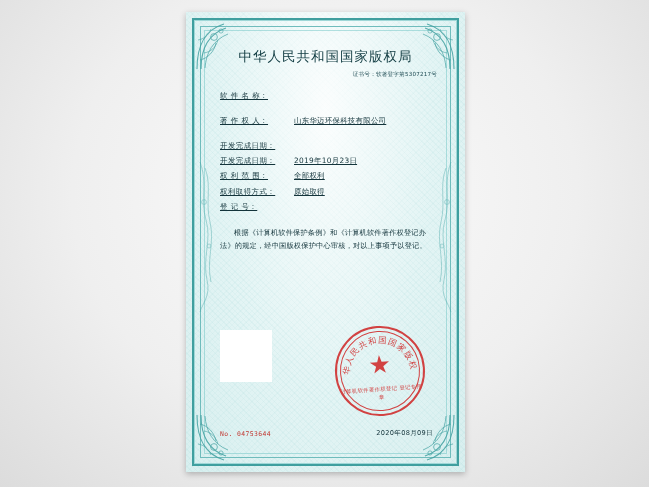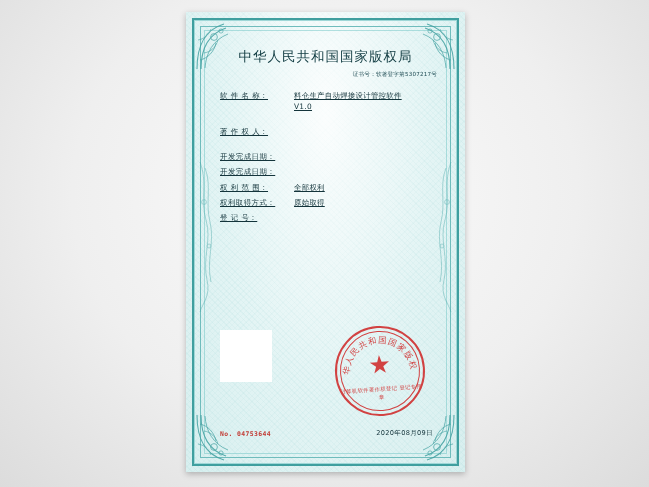--- a/index.html
+++ b/index.html
@@ -237,21 +237,20 @@
     justify-content: space-between;
     align-items: flex-end;
     font-size: 6.6px;
     color: #14343b;
   }
   .footer .no {
     color: #c23a33;
     letter-spacing: 0.4px;
     font-family: "DejaVu Sans Mono", monospace;
     font-size: 6.4px;
-    font-weight: bold;
   }
   .footer .issue-date {
     letter-spacing: 0.3px;
   }
 </style>
 </head>
 <body>
 
 <div id="page">
 
@@ -340,47 +339,48 @@
     </div>
 
     <div class="content">
 
       <div class="title-main">中华人民共和国国家版权局</div>
       <div class="cert-no">证书号：软著登字第5307217号</div>
 
       <div class="fields">
         <div class="frow">
           <div class="flabel">软 件 名 称：</div>
-          <div class="fvalue">料仓生产自动焊接设计管控软件
-V1.0</div>
         </div>
         <div class="gap-lg"></div>
         <div class="frow">
           <div class="flabel">著 作 权 人：</div>
+          <div class="fvalue">山东华迈环保科技有限公司</div>
         </div>
         <div class="gap-lg"></div>
         <div class="frow tight">
           <div class="flabel">开发完成日期：</div>
         </div>
         <div class="frow tight">
           <div class="flabel">开发完成日期：</div>
+          <div class="fvalue">2019年10月23日</div>
         </div>
         <div class="frow tight">
           <div class="flabel">权 利 范 围：</div>
           <div class="fvalue">全部权利</div>
         </div>
         <div class="frow tight">
           <div class="flabel">权利取得方式：</div>
           <div class="fvalue">原始取得</div>
         </div>
         <div class="frow tight">
           <div class="flabel">登 记 号：</div>
         </div>
       </div>
 
+      <div class="statement">根据《计算机软件保护条例》和《计算机软件著作权登记办法》的规定，经中国版权保护中心审核，对以上事项予以登记。</div>
 
       <div class="qr">
         <div class="qr-grid" id="qr-grid"><i></i><i></i><i></i><i></i><i></i><i></i><i></i><i style="background: transparent;"></i><i style="background: transparent;"></i><i style="background: transparent;"></i><i></i><i style="background: transparent;"></i><i></i><i style="background: transparent;"></i><i></i><i></i><i></i><i></i><i></i><i></i><i></i><i></i><i style="background: transparent;"></i><i style="background: transparent;"></i><i style="background: transparent;"></i><i style="background: transparent;"></i><i style="background: transparent;"></i><i></i><i style="background: transparent;"></i><i style="background: transparent;"></i><i></i><i style="background: transparent;"></i><i></i><i></i><i style="background: transparent;"></i><i></i><i style="background: transparent;"></i><i style="background: transparent;"></i><i style="background: transparent;"></i><i style="background: transparent;"></i><i style="background: transparent;"></i><i></i><i></i><i style="background: transparent;"></i><i></i><i></i><i></i><i style="background: transparent;"></i><i></i><i style="background: transparent;"></i><i></i><i style="background: transparent;"></i><i></i><i style="background: transparent;"></i><i style="background: transparent;"></i><i style="background: transparent;"></i><i></i><i style="background: transparent;"></i><i></i><i></i><i></i><i style="background: transparent;"></i><i></i><i></i><i style="background: transparent;"></i><i></i><i></i><i></i><i style="background: transparent;"></i><i></i><i style="background: transparent;"></i><i style="background: transparent;"></i><i style="background: transparent;"></i><i></i><i style="background: transparent;"></i><i style="background: transparent;"></i><i style="background: transparent;"></i><i></i><i style="background: transparent;"></i><i></i><i></i><i></i><i style="background: transparent;"></i><i></i><i></i><i style="background: transparent;"></i><i></i><i></i><i></i><i style="background: transparent;"></i><i></i><i style="background: transparent;"></i><i style="background: transparent;"></i><i></i><i></i><i style="background: transparent;"></i><i style="background: transparent;"></i><i style="background: transparent;"></i><i></i><i style="background: transparent;"></i><i></i><i></i><i></i><i style="background: transparent;"></i><i></i><i></i><i style="background: transparent;"></i><i style="background: transparent;"></i><i style="background: transparent;"></i><i style="background: transparent;"></i><i style="background: transparent;"></i><i></i><i style="background: transparent;"></i><i></i><i style="background: transparent;"></i><i style="background: transparent;"></i><i style="background: transparent;"></i><i style="background: transparent;"></i><i style="background: transparent;"></i><i></i><i style="background: transparent;"></i><i style="background: transparent;"></i><i style="background: transparent;"></i><i style="background: transparent;"></i><i style="background: transparent;"></i><i></i><i></i><i></i><i></i><i></i><i></i><i></i><i></i><i style="background: transparent;"></i><i style="background: transparent;"></i><i style="background: transparent;"></i><i></i><i style="background: transparent;"></i><i></i><i style="background: transparent;"></i><i></i><i></i><i></i><i></i><i></i><i></i><i></i><i style="background: transparent;"></i><i style="background: transparent;"></i><i style="background: transparent;"></i><i style="background: transparent;"></i><i style="background: transparent;"></i><i style="background: transparent;"></i><i style="background: transparent;"></i><i style="background: transparent;"></i><i style="background: transparent;"></i><i></i><i style="background: transparent;"></i><i style="background: transparent;"></i><i></i><i style="background: transparent;"></i><i style="background: transparent;"></i><i style="background: transparent;"></i><i style="background: transparent;"></i><i style="background: transparent;"></i><i style="background: transparent;"></i><i style="background: transparent;"></i><i style="background: transparent;"></i><i style="background: transparent;"></i><i style="background: transparent;"></i><i style="background: transparent;"></i><i></i><i style="background: transparent;"></i><i></i><i></i><i style="background: transparent;"></i><i></i><i></i><i></i><i></i><i style="background: transparent;"></i><i style="background: transparent;"></i><i></i><i style="background: transparent;"></i><i style="background: transparent;"></i><i style="background: transparent;"></i><i></i><i></i><i></i><i></i><i></i><i style="background: transparent;"></i><i style="background: transparent;"></i><i style="background: transparent;"></i><i style="background: transparent;"></i><i style="background: transparent;"></i><i></i><i></i><i style="background: transparent;"></i><i style="background: transparent;"></i><i style="background: transparent;"></i><i style="background: transparent;"></i><i style="background: transparent;"></i><i style="background: transparent;"></i><i style="background: transparent;"></i><i style="background: transparent;"></i><i></i><i style="background: transparent;"></i><i></i><i style="background: transparent;"></i><i></i><i style="background: transparent;"></i><i style="background: transparent;"></i><i style="background: transparent;"></i><i style="background: transparent;"></i><i></i><i></i><i></i><i style="background: transparent;"></i><i style="background: transparent;"></i><i></i><i style="background: transparent;"></i><i style="background: transparent;"></i><i></i><i style="background: transparent;"></i><i></i><i></i><i></i><i></i><i style="background: transparent;"></i><i style="background: transparent;"></i><i></i><i style="background: transparent;"></i><i></i><i style="background: transparent;"></i><i style="background: transparent;"></i><i style="background: transparent;"></i><i style="background: transparent;"></i><i></i><i></i><i></i><i style="background: transparent;"></i><i style="background: transparent;"></i><i style="background: transparent;"></i><i style="background: transparent;"></i><i></i><i style="background: transparent;"></i><i style="background: transparent;"></i><i></i><i style="background: transparent;"></i><i></i><i style="background: transparent;"></i><i></i><i></i><i style="background: transparent;"></i><i style="background: transparent;"></i><i style="background: transparent;"></i><i></i><i></i><i style="background: transparent;"></i><i style="background: transparent;"></i><i style="background: transparent;"></i><i style="background: transparent;"></i><i style="background: transparent;"></i><i></i><i style="background: transparent;"></i><i></i><i style="background: transparent;"></i><i style="background: transparent;"></i><i style="background: transparent;"></i><i></i><i></i><i></i><i style="background: transparent;"></i><i style="background: transparent;"></i><i style="background: transparent;"></i><i style="background: transparent;"></i><i style="background: transparent;"></i><i style="background: transparent;"></i><i style="background: transparent;"></i><i style="background: transparent;"></i><i></i><i style="background: transparent;"></i><i></i><i></i><i style="background: transparent;"></i><i style="background: transparent;"></i><i style="background: transparent;"></i><i></i><i></i><i style="background: transparent;"></i><i style="background: transparent;"></i><i style="background: transparent;"></i><i></i><i></i><i></i><i></i><i></i><i></i><i></i><i></i><i style="background: transparent;"></i><i style="background: transparent;"></i><i></i><i style="background: transparent;"></i><i style="background: transparent;"></i><i style="background: transparent;"></i><i style="background: transparent;"></i><i></i><i></i><i style="background: transparent;"></i><i style="background: transparent;"></i><i></i><i style="background: transparent;"></i><i></i><i></i><i style="background: transparent;"></i><i style="background: transparent;"></i><i style="background: transparent;"></i><i style="background: transparent;"></i><i style="background: transparent;"></i><i></i><i style="background: transparent;"></i><i style="background: transparent;"></i><i></i><i style="background: transparent;"></i><i></i><i style="background: transparent;"></i><i></i><i style="background: transparent;"></i><i></i><i style="background: transparent;"></i><i style="background: transparent;"></i><i style="background: transparent;"></i><i></i><i></i><i></i><i style="background: transparent;"></i><i></i><i></i><i></i><i style="background: transparent;"></i><i></i><i style="background: transparent;"></i><i style="background: transparent;"></i><i></i><i style="background: transparent;"></i><i></i><i></i><i style="background: transparent;"></i><i></i><i style="background: transparent;"></i><i style="background: transparent;"></i><i></i><i></i><i style="background: transparent;"></i><i style="background: transparent;"></i><i></i><i style="background: transparent;"></i><i></i><i></i><i></i><i style="background: transparent;"></i><i></i><i style="background: transparent;"></i><i></i><i style="background: transparent;"></i><i style="background: transparent;"></i><i></i><i style="background: transparent;"></i><i style="background: transparent;"></i><i style="background: transparent;"></i><i></i><i style="background: transparent;"></i><i style="background: transparent;"></i><i style="background: transparent;"></i><i style="background: transparent;"></i><i style="background: transparent;"></i><i></i><i style="background: transparent;"></i><i></i><i></i><i></i><i style="background: transparent;"></i><i></i><i style="background: transparent;"></i><i style="background: transparent;"></i><i style="background: transparent;"></i><i></i><i></i><i style="background: transparent;"></i><i style="background: transparent;"></i><i style="background: transparent;"></i><i style="background: transparent;"></i><i style="background: transparent;"></i><i></i><i style="background: transparent;"></i><i style="background: transparent;"></i><i style="background: transparent;"></i><i></i><i style="background: transparent;"></i><i style="background: transparent;"></i><i style="background: transparent;"></i><i style="background: transparent;"></i><i style="background: transparent;"></i><i></i><i style="background: transparent;"></i><i style="background: transparent;"></i><i style="background: transparent;"></i><i style="background: transparent;"></i><i style="background: transparent;"></i><i></i><i style="background: transparent;"></i><i style="background: transparent;"></i><i></i><i style="background: transparent;"></i><i style="background: transparent;"></i><i style="background: transparent;"></i><i></i><i style="background: transparent;"></i><i></i><i></i><i></i><i></i><i></i><i></i><i></i><i style="background: transparent;"></i><i></i><i style="background: transparent;"></i><i style="background: transparent;"></i><i></i><i></i><i style="background: transparent;"></i><i style="background: transparent;"></i><i></i><i></i><i style="background: transparent;"></i><i style="background: transparent;"></i><i></i><i style="background: transparent;"></i></div>
       </div>
 
       <div class="seal">
         <div class="ring"></div>
         <div class="arc-text">
           <svg width="86" height="86" viewBox="0 0 86 86">
             <defs>

